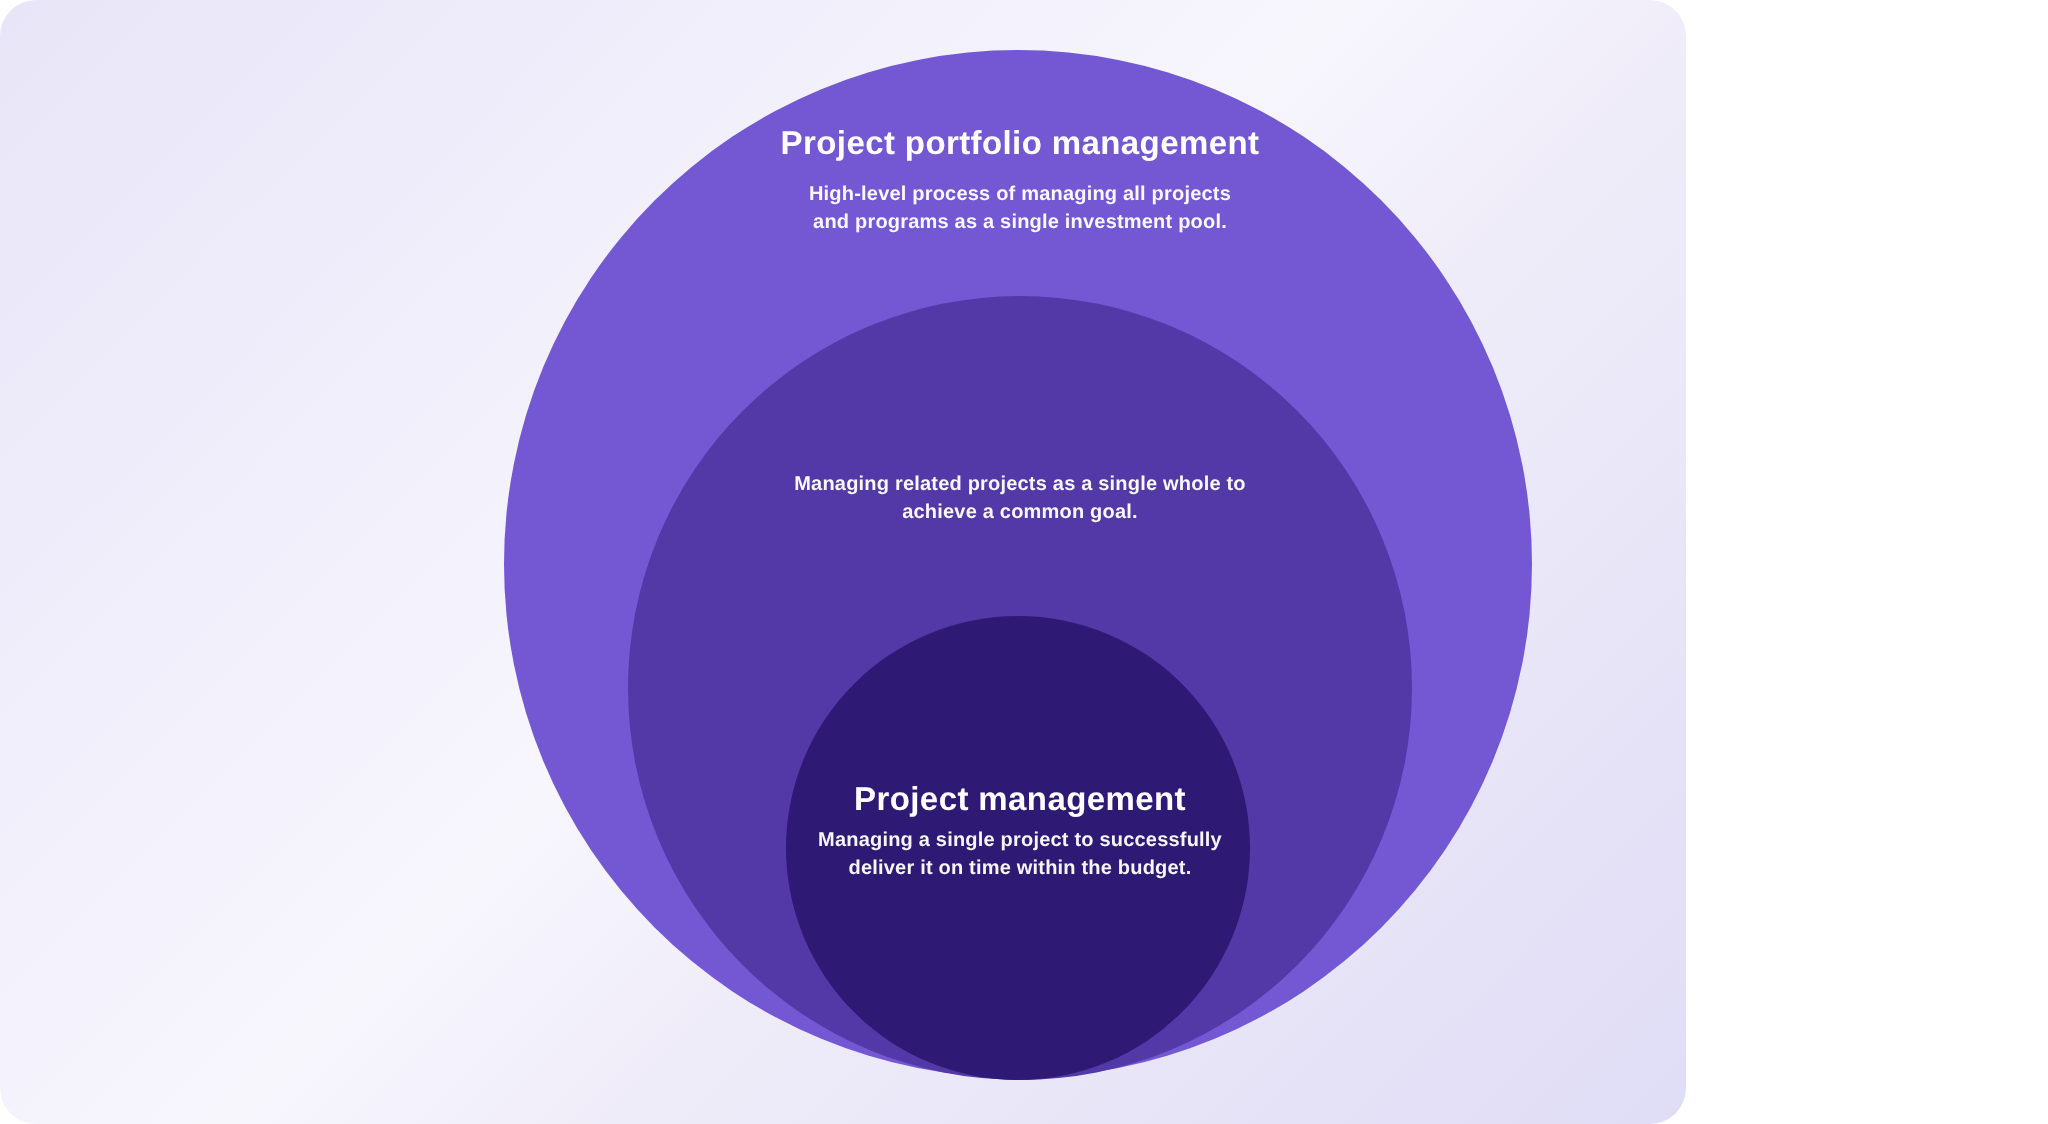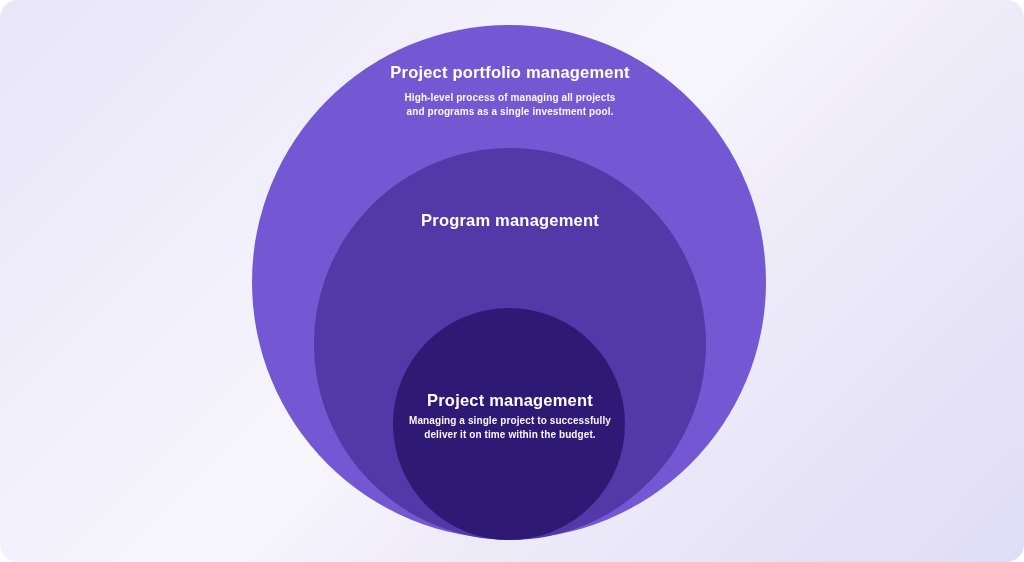--- a/index.html
+++ b/index.html
@@ -3,21 +3,21 @@
 <meta charset="utf-8">
 <style>
   html, body {
     margin: 0;
     padding: 0;
     background: #ffffff;
     font-family: "Liberation Sans", "DejaVu Sans", sans-serif;
   }
   .canvas {
     position: relative;
-    width: 1024px;
+    width: 843px;
     height: 562px;
     border-radius: 18px;
     overflow: hidden;
     background: linear-gradient(135deg, #e8e5f8 0%, #f7f6fd 48%, #efecf9 62%, #dfdcf6 100%);
   }
   .circle {
     position: absolute;
     border-radius: 50%;
   }
   .circle-portfolio {
@@ -68,20 +68,20 @@
   <div class="circle circle-portfolio" style="background-color: rgb(116, 88, 211);"></div>
 
   <div class="circle circle-program" style="background-color: rgb(82, 57, 167);"></div>
 
   <div class="circle circle-project" style="background-color: rgb(46, 26, 117);"></div>
 
   <div class="label-block label-title portfolio-title">Project portfolio management</div>
 
   <div class="label-block label-desc portfolio-desc">High-level process of managing all projects and programs as a single investment pool.</div>
 
-  <div class="label-block label-title program-title">Program management</div>
 
+  <div class="label-block label-desc program-desc">Managing related projects as a single whole to achieve a common goal.</div>
 
   <div class="label-block label-desc project-desc">Managing a single project to successfully deliver it on time within the budget.</div>
 
   <div class="label-block label-title project-title">Project management</div>
 
 </div>
 
 </body></html>

